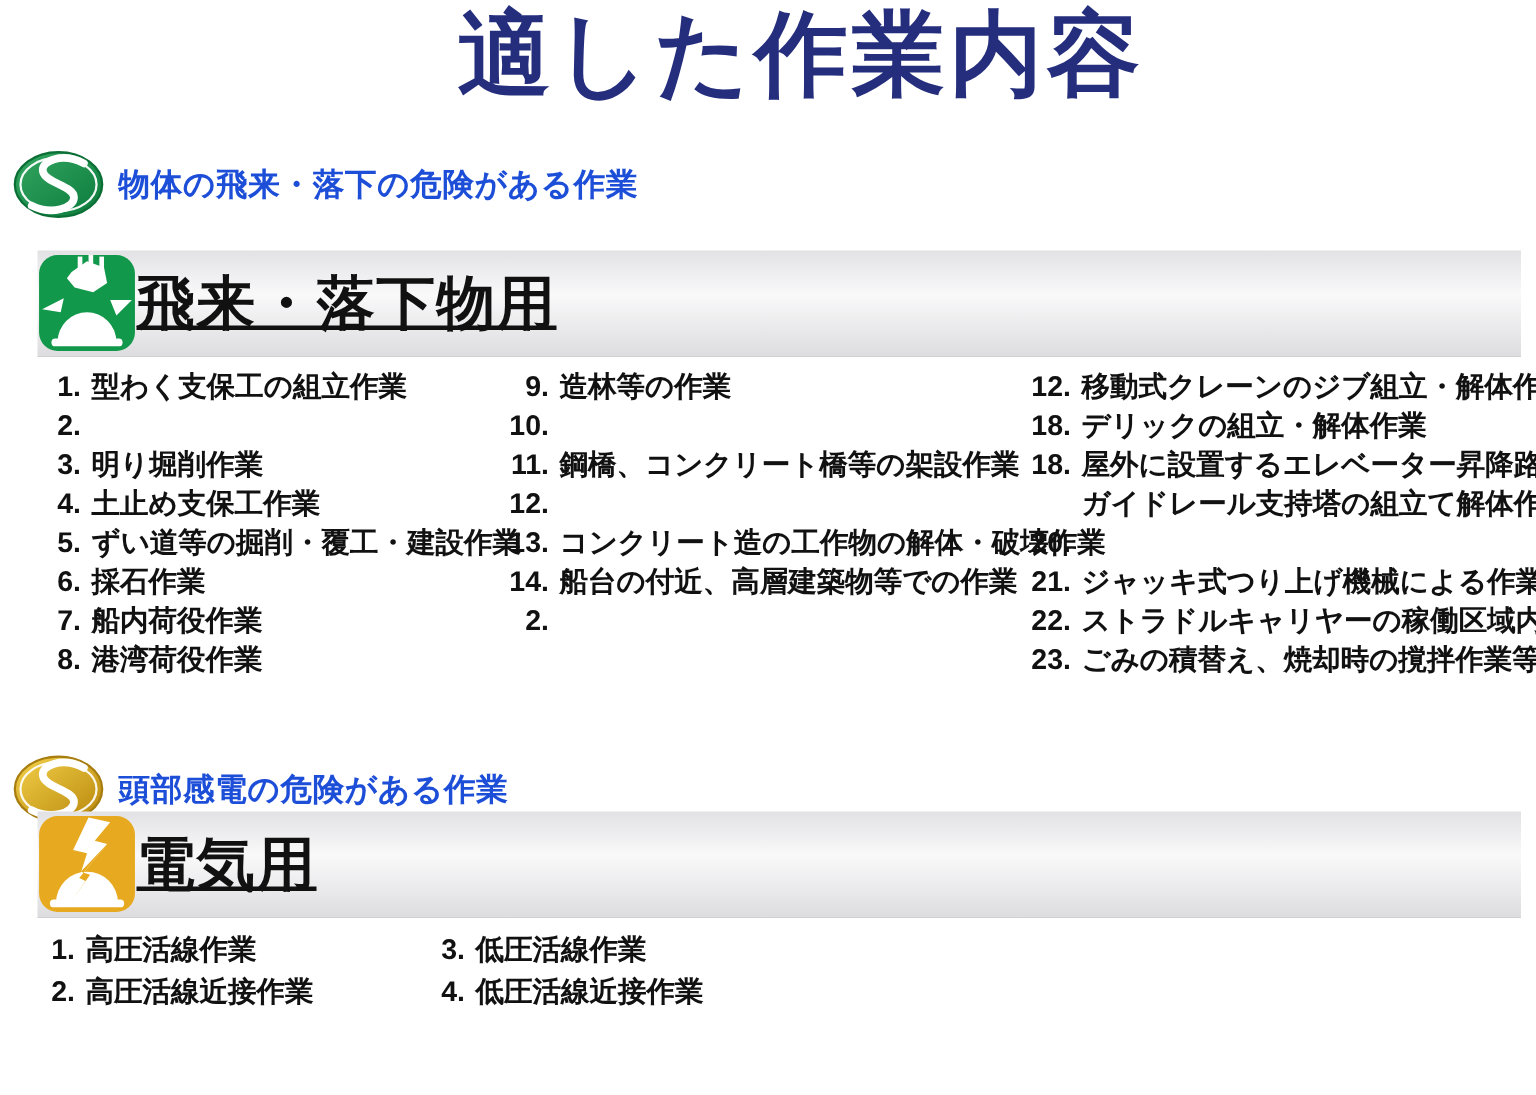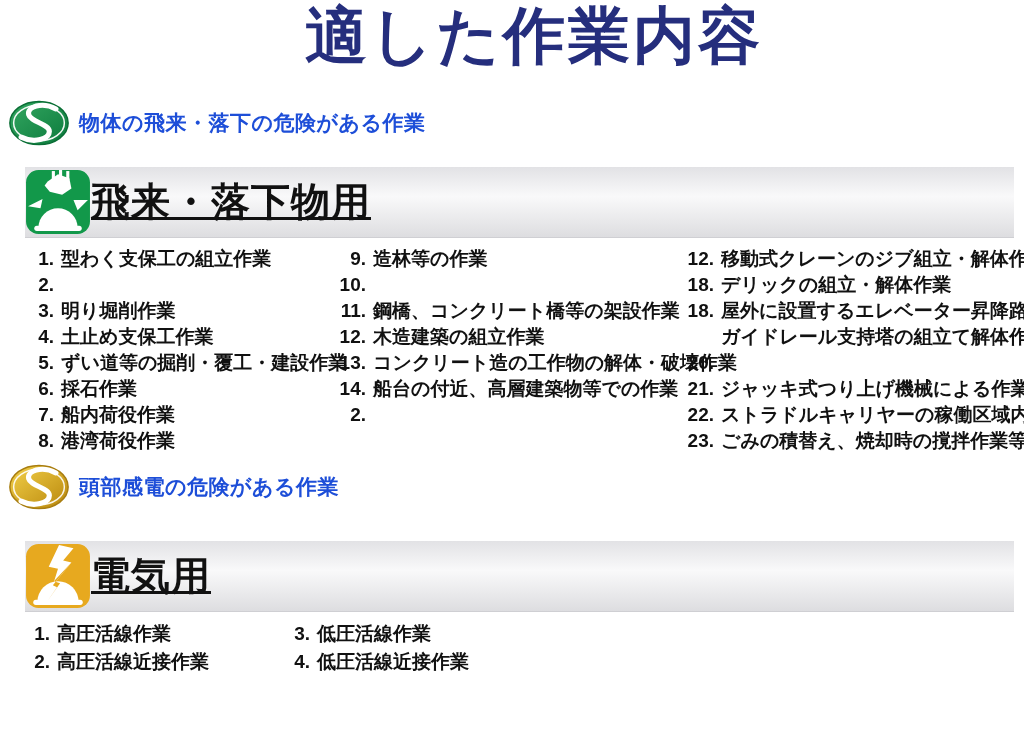--- a/index.html
+++ b/index.html
@@ -116,21 +116,20 @@
       </div>
     <div class="item">
         <span class="num">10.</span>
       </div>
     <div class="item">
         <span class="num">11.</span>
         <span class="txt">鋼橋、コンクリート橋等の架設作業</span>
       </div>
     <div class="item">
         <span class="num">12.</span>
-        <span class="txt">木造建築の組立作業</span>
       </div>
     <div class="item">
         <span class="num">13.</span>
         <span class="txt">コンクリート造の工作物の解体・破壊作業</span>
       </div>
     <div class="item">
         <span class="num">14.</span>
         <span class="txt">船台の付近、高層建築物等での作業</span>
       </div>
     <div class="item">
@@ -165,21 +164,21 @@
     <div class="item">
         <span class="num">22.</span>
         <span class="txt">ストラドルキャリヤーの稼働区域内での作業</span>
       </div>
     <div class="item">
         <span class="num">23.</span>
         <span class="txt">ごみの積替え、焼却時の撹拌作業等</span>
       </div>
   </div>
 
-  <div class="sec-header" style="top:460px">
+  <div class="sec-header" style="top:499px">
     <svg width="62" height="48" viewBox="0 0 66 50">
       <defs>
         <linearGradient id="gY" x1="0" y1="0" x2="1" y2="1">
           <stop offset="0" stop-color="#f3d14a"></stop>
             <stop offset="1" stop-color="#b8860b"></stop>
         </linearGradient>
       </defs>
       <ellipse cx="33" cy="25" rx="31" ry="23" fill="url(#gY)" stroke="#a87d10" stroke-width="1.6"></ellipse>
       <ellipse cx="33" cy="25" rx="27" ry="19" fill="none" stroke="#ffffff" stroke-width="1.6" opacity="0.9"></ellipse>
       <path d="M51 10 C36 2 20 8 22 16 C24 24 44 26 44 34 C44 42 28 47 14 40" fill="none" stroke="#ffffff" stroke-width="5.5" stroke-linecap="round"></path>

